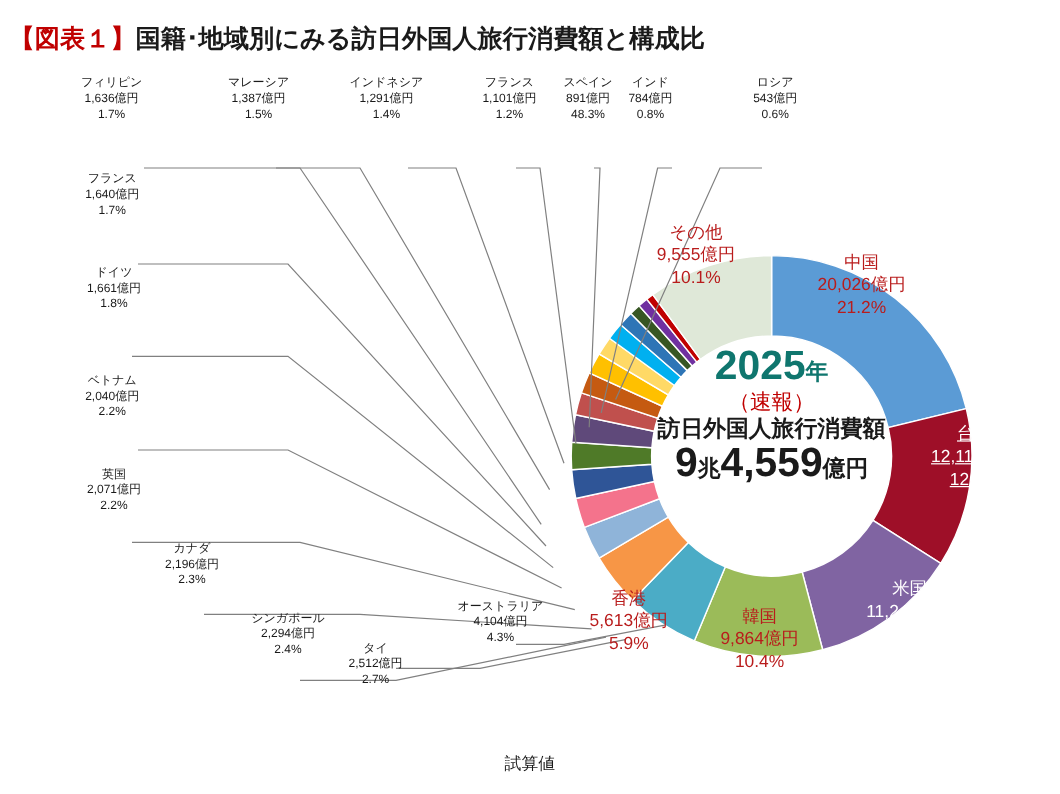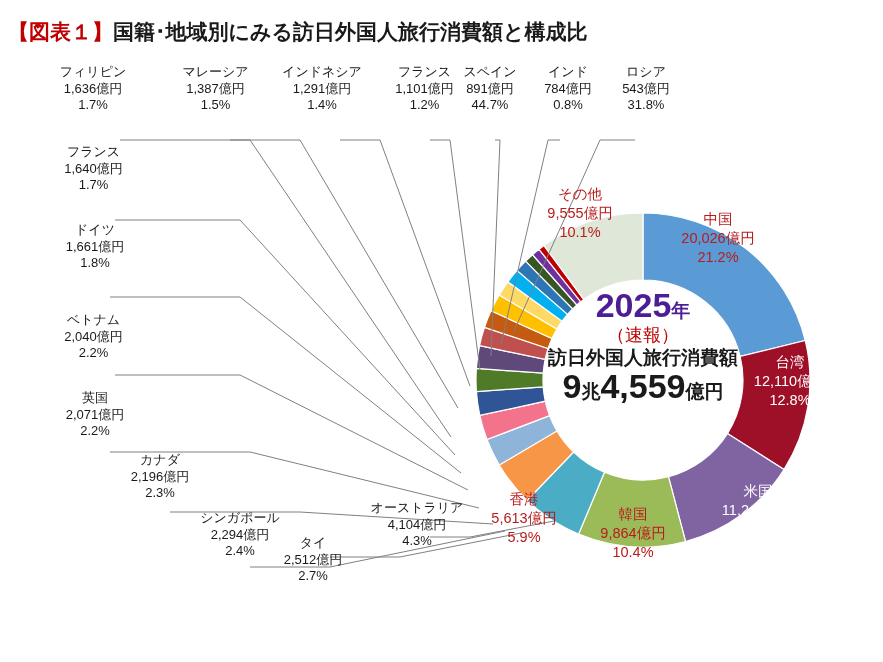--- a/index.html
+++ b/index.html
@@ -47,21 +47,21 @@
     position: absolute;
     left: 513px;
     top: 288px;
     width: 260px;
     text-align: center;
     line-height: 1.05;
   }
   .center-year {
     font-size: 34px;
     font-weight: bold;
-    color: #4c1d95;
+    color: #0f766e;
   }
   .center-year .suffix { font-size: 19px; }
   .center-sokuho {
     font-size: 18px;
     font-weight: normal;
     color: #c00000;
     margin-top: 2px;
   }
   .center-caption {
     font-size: 19px;
@@ -74,21 +74,21 @@
     font-weight: bold;
     color: #1a1a1a;
     white-space: nowrap;
   }
   .center-amount .big { font-size: 34px; }
   .center-amount .unit { font-size: 19px; }
 
   
   .label {
     position: absolute;
-    font-size: 13px;
+    font-size: 10px;
     color: #1a1a1a;
     white-space: nowrap;
     line-height: 1.28;
   }
   .label.center-align { text-align: center; }
 
   
   .inlabel {
     position: absolute;
     font-size: 14.5px;
@@ -228,41 +228,41 @@
         <div>1.4%</div>
       </div>
       <div class="label center-align" style="left: 372px; top: 64px; width: 105px;">
         <div>フランス</div>
         <div>1,101億円</div>
         <div>1.2%</div>
       </div>
       <div class="label center-align" style="left: 440px; top: 64px; width: 100px;">
         <div>スペイン</div>
         <div>891億円</div>
-        <div>44.7%</div>
-      </div>
-      <div class="label center-align" style="left: 518px; top: 64px; width: 100px;">
+        <div>48.3%</div>
+      </div>
+      <div class="label center-align" style="left: 492px; top: 64px; width: 100px;">
         <div>インド</div>
         <div>784億円</div>
         <div>0.8%</div>
       </div>
       <div class="label center-align" style="left: 596px; top: 64px; width: 100px;">
         <div>ロシア</div>
         <div>543億円</div>
-        <div>31.8%</div>
+        <div>0.6%</div>
       </div>
     </div>
 
   <div id="inside-labels">
       <div class="inlabel" style="left: 658px; top: 210px; width: 120px;">
         <div>中国</div>
         <div>20,026億円</div>
         <div>21.2%</div>
       </div>
-      <div class="inlabel white" style="left: 730px; top: 353px; width: 120px;">
+      <div class="inlabel white" style="left: 752px; top: 353px; width: 120px; text-decoration: underline;">
         <div>台湾</div>
         <div>12,110億円</div>
         <div>12.8%</div>
       </div>
       <div class="inlabel white" style="left: 698px; top: 482px; width: 120px;">
         <div>米国</div>
         <div>11,241億円</div>
         <div>11.9%</div>
       </div>
       <div class="inlabel" style="left: 573px; top: 505px; width: 120px;">
@@ -275,13 +275,14 @@
         <div>5,613億円</div>
         <div>5.9%</div>
       </div>
       <div class="inlabel" style="left: 520px; top: 185px; width: 120px;">
         <div>その他</div>
         <div>9,555億円</div>
         <div>10.1%</div>
       </div>
     </div>
 
+  <div class="footnote">試算値</div>
 </div>
 
 </body></html>

